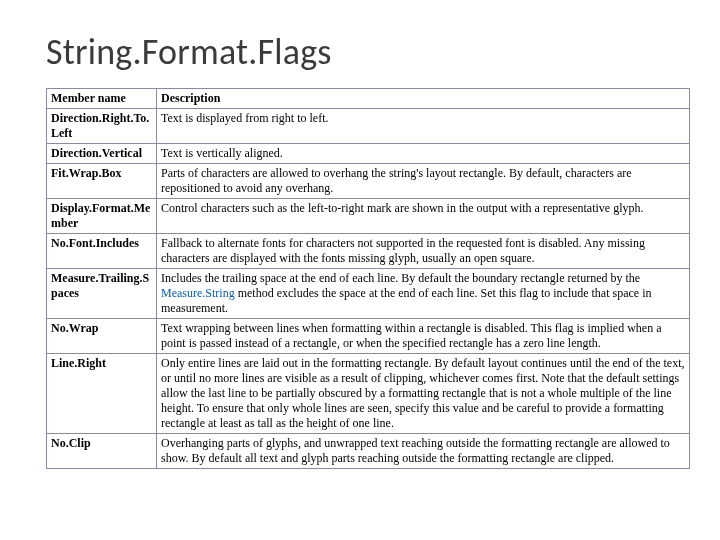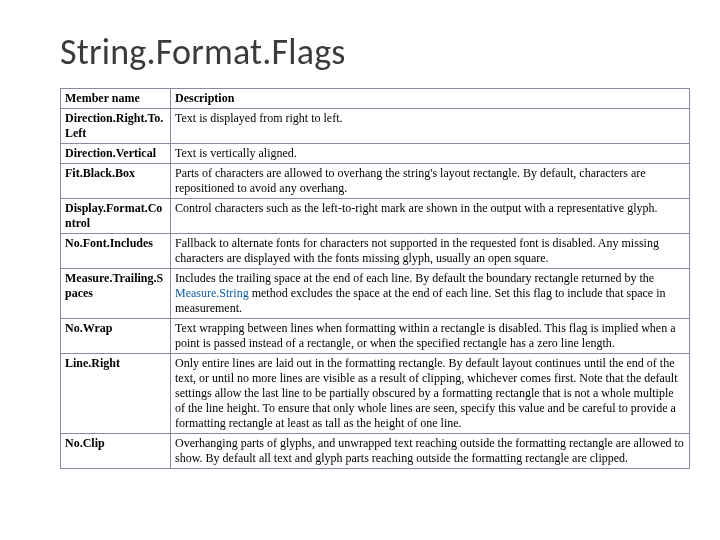--- a/index.html
+++ b/index.html
@@ -8,21 +8,21 @@
     width: 720px;
     height: 540px;
     background: #fff;
     font-family: "Times New Roman", Times, serif;
     color: #000;
   }
   .slide {
     box-sizing: border-box;
     width: 720px;
     height: 540px;
-    padding: 30px 30px 20px 60px;
+    padding: 30px 30px 20px 46px;
   }
   .title {
     font-family: "Calibri Light", Calibri, "Segoe UI", Arial, sans-serif;
     font-size: 36px;
     font-weight: 400;
     color: #3b3b3b;
     margin: 0 0 14px 0;
     letter-spacing: 0.2px;
   }
   table.flags {
@@ -79,26 +79,26 @@
     <tr>
       <td class="name">Direction.Right.To.Left</td>
       <td>Text is displayed from right to left.</td>
     </tr>
 
     <tr>
       <td class="name">Direction.Vertical</td>
       <td>Text is vertically aligned.</td>
     </tr>
     <tr class="fit">
-      <td class="name">Fit.Black.Box</td>
+      <td class="name">Fit.Wrap.Box</td>
       <td>Parts of characters are allowed to overhang the string's layout rectangle. By default, characters are repositioned to avoid any overhang.</td>
     </tr>
 
     <tr>
-      <td class="name">Display.Format.Control</td>
+      <td class="name">Display.Format.Member</td>
       <td>Control characters such as the left-to-right mark are shown in the output with a representative glyph.</td>
     </tr>
 
     <tr>
       <td class="name">No.Font.Includes</td>
       <td>Fallback to alternate fonts for characters not supported in the requested font is disabled. Any missing characters are displayed with the fonts missing glyph, usually an open square.</td>
     </tr>
 
     <tr>
       <td class="name">Measure.Trailing.Spaces</td>

